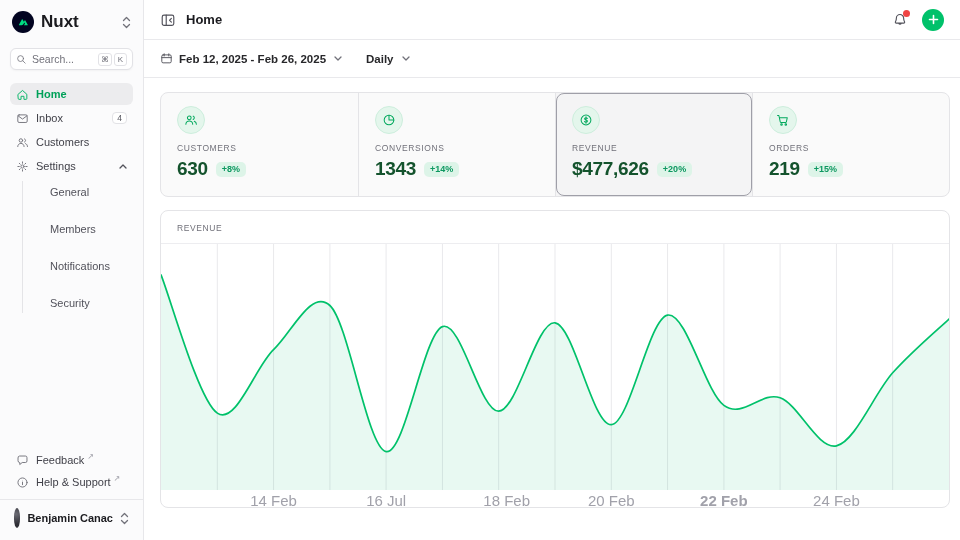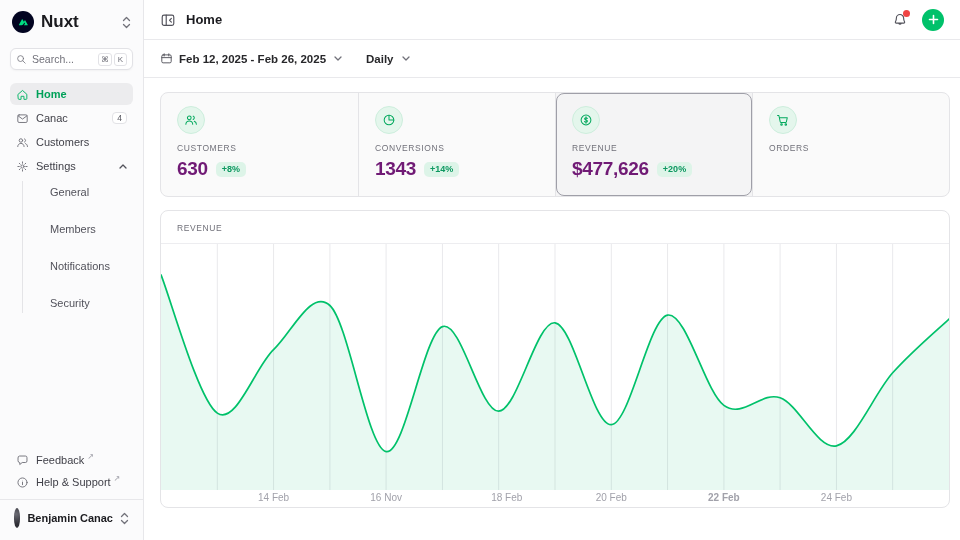--- a/index.html
+++ b/index.html
@@ -88,34 +88,34 @@
   .stat-cell { padding: 13px 16px 14px; position: relative; cursor: pointer; height: 103px; }
   .stat-cell + .stat-cell { border-left: 1px solid #e4e4e7; }
   .stat-cell.selected { background: #f4f4f5; }
   .stat-cell.selected::after { content: ""; position: absolute; inset: 0; border: 1px solid #9f9fa8; border-radius: 8px; pointer-events: none; }
   .stat-icon {
     width: 28px; height: 28px; border-radius: 50%; background: #e4f6ec; border: 1px solid #cdeedd;
     display: flex; align-items: center; justify-content: center; color: #00a85c;
   }
   .stat-label { margin-top: 9px; font-size: 8.5px; letter-spacing: .6px; color: #71717a; font-weight: 500; }
   .stat-value-row { margin-top: 5px; display: flex; align-items: center; gap: 8px; }
-  .stat-value { font-size: 19px; font-weight: 700; color: #701a75; letter-spacing: -0.3px; }
+  .stat-value { font-size: 19px; font-weight: 700; color: #14532d; letter-spacing: -0.3px; }
   .delta-badge {
     background: #ddf4e8; color: #0d9860; font-size: 9px; font-weight: 600;
     border-radius: 5px; padding: 3px 6px; line-height: 1;
   }
 
   .chart-panel { margin-top: 13px; border: 1px solid #e4e4e7; border-radius: 8px; background: #fff; overflow: hidden; }
   .chart-head { padding: 12px 16px 10px; border-bottom: 1px solid #ededf0; }
   .chart-label { font-size: 8.5px; letter-spacing: .6px; color: #71717a; font-weight: 500; }
   .chart-total { margin-top: 3px; font-size: 23px; font-weight: 700; color: #101013; letter-spacing: -0.4px; }
   .plot-wrap { position: relative; height: 246px; }
   .plot-wrap svg { position: absolute; inset: 0; width: 100%; height: 100%; }
   .x-axis { position: relative; height: 17px; }
-  .x-tick { position: absolute; top: 2px; transform: translateX(-50%); font-size: 10px; color: #a1a1aa; white-space: nowrap; }
+  .x-tick { position: absolute; top: 2px; transform: translateX(-50%); font-size: 15px; color: #a1a1aa; white-space: nowrap; }
 </style>
 </head>
 <body>
 
 <aside class="sidebar">
 
   <div class="ws-row">
     <span class="ws-logo">
       <svg width="12" height="12" viewBox="0 0 18 18">
         <path fill="#00DC82" d="M10.9 14h4.6c.5 0 .8-.5.6-.9L12.5 6.8c-.2-.4-.8-.4-1.1 0l-1 1.7-2-3.4c-.2-.4-.9-.4-1.1 0L2.9 13.1c-.2.4.1.9.6.9h3.1c1.3 0 2.2-.6 2.9-1.7l1.5-2.6 1 1.6-1.6 2.7z"></path>
@@ -152,21 +152,21 @@
       </span>
       <span>Home</span>
     </div>
     <div class="nav-item">
       <span class="nico">
         <svg class="ico" width="13" height="13" viewBox="0 0 18 18">
             <rect x="2.5" y="4" width="13" height="10.5" rx="1.8"></rect>
             <path d="m2.8 5.3 6.2 4.5 6.2-4.5"></path>
           </svg>
       </span>
-      <span>Canac</span>
+      <span>Inbox</span>
       <span class="count-badge">4</span>
     </div>
     <div class="nav-item">
       <span class="nico">
         <svg class="ico" width="13" height="13" viewBox="0 0 18 18">
             <circle cx="6.8" cy="6.2" r="2.4"></circle>
             <path d="M2.4 14.6c0-2.4 2-4.4 4.4-4.4s4.4 2 4.4 4.4M11.8 4a2.4 2.4 0 0 1 0 4.4M13.2 10.5c1.6.6 2.7 2.2 2.7 4.1"></path>
           </svg>
       </span>
       <span>Customers</span>
@@ -333,20 +333,24 @@
         <span class="stat-icon">
             <span>
           <svg class="ico" width="14" height="14" viewBox="0 0 18 18">
                 <path d="M2 3.2h1.7l1.7 8a1.2 1.2 0 0 0 1.2 1h5.5a1.2 1.2 0 0 0 1.2-.9l1.2-5.2H4.4"></path>
                 <circle cx="7.1" cy="14.9" r="1"></circle>
                 <circle cx="12.6" cy="14.9" r="1"></circle>
               </svg>
         </span>
           </span>
         <div class="stat-label">ORDERS</div>
+        <div class="stat-value-row">
+          <span class="stat-value">219</span>
+          <span class="delta-badge">+15%</span>
+        </div>
       </div>
     </div>
 
     <div class="chart-panel">
       <div class="chart-head">
         <div class="chart-label">REVENUE</div>
       </div>
       <div class="plot-wrap">
         <svg id="chart-svg" viewBox="0 0 789 246" preserveAspectRatio="none">
             <line x1="56.4" y1="0" x2="56.4" y2="246" stroke="#E9E9EC" stroke-width="1"></line>
@@ -361,21 +365,21 @@
             <line x1="563.6" y1="0" x2="563.6" y2="246" stroke="#E9E9EC" stroke-width="1"></line>
             <line x1="619.9" y1="0" x2="619.9" y2="246" stroke="#E9E9EC" stroke-width="1"></line>
             <line x1="676.3" y1="0" x2="676.3" y2="246" stroke="#E9E9EC" stroke-width="1"></line>
             <line x1="732.6" y1="0" x2="732.6" y2="246" stroke="#E9E9EC" stroke-width="1"></line>
             <path d="M 0.0 30.8 C 9.4 53.8 37.6 156.6 56.4 169.1 C 75.1 181.6 93.9 123.6 112.7 105.7 C 131.5 87.8 150.3 44.5 169.1 61.5 C 187.9 78.5 206.6 204.0 225.4 207.6 C 244.2 211.1 263.0 89.4 281.8 82.6 C 300.6 75.9 319.4 167.8 338.1 167.2 C 356.9 166.6 375.7 76.6 394.5 78.8 C 413.3 81.0 432.1 181.9 450.9 180.7 C 469.6 179.4 488.4 74.3 507.2 71.1 C 526.0 67.9 544.8 147.7 563.6 161.4 C 582.4 175.2 601.1 147.0 619.9 153.8 C 638.7 160.5 657.5 206.0 676.3 201.8 C 695.1 197.6 713.9 149.9 732.6 128.8 C 751.4 107.6 779.6 83.9 789.0 75.0 L 789 246 L 0 246 Z" fill="rgba(0,193,106,0.09)" stroke="none"></path>
             <path d="M 0.0 30.8 C 9.4 53.8 37.6 156.6 56.4 169.1 C 75.1 181.6 93.9 123.6 112.7 105.7 C 131.5 87.8 150.3 44.5 169.1 61.5 C 187.9 78.5 206.6 204.0 225.4 207.6 C 244.2 211.1 263.0 89.4 281.8 82.6 C 300.6 75.9 319.4 167.8 338.1 167.2 C 356.9 166.6 375.7 76.6 394.5 78.8 C 413.3 81.0 432.1 181.9 450.9 180.7 C 469.6 179.4 488.4 74.3 507.2 71.1 C 526.0 67.9 544.8 147.7 563.6 161.4 C 582.4 175.2 601.1 147.0 619.9 153.8 C 638.7 160.5 657.5 206.0 676.3 201.8 C 695.1 197.6 713.9 149.9 732.6 128.8 C 751.4 107.6 779.6 83.9 789.0 75.0" fill="none" stroke="#00C16A" stroke-width="1.7" stroke-linejoin="round" stroke-linecap="round"></path>
           </svg>
       </div>
       <div class="x-axis" id="x-axis">
           <span class="x-tick" style="left: 14.2857%;">14 Feb</span>
-          <span class="x-tick" style="left: 28.5714%;">16 Nov</span>
+          <span class="x-tick" style="left: 28.5714%;">16 Jul</span>
           <span class="x-tick" style="left: 42.8571%; margin-left: 8px;">18 Feb</span>
           <span class="x-tick" style="left: 57.1429%;">20 Feb</span>
           <span class="x-tick" style="left: 71.4286%; font-weight: bold;">22 Feb</span>
           <span class="x-tick" style="left: 85.7143%;">24 Feb</span>
         </div>
     </div>
 
   </div>
 </main>
 

